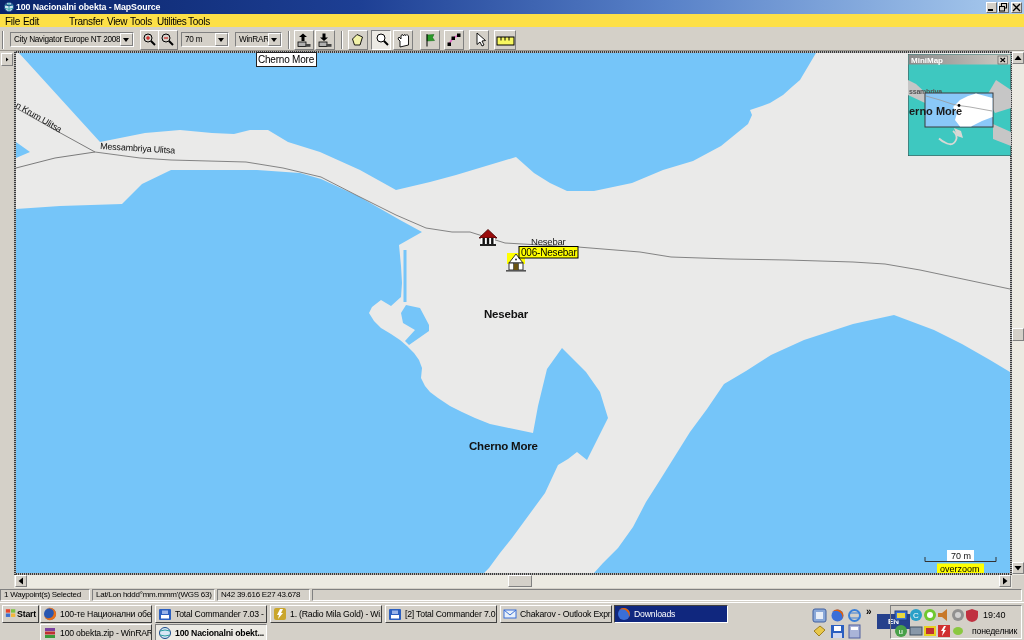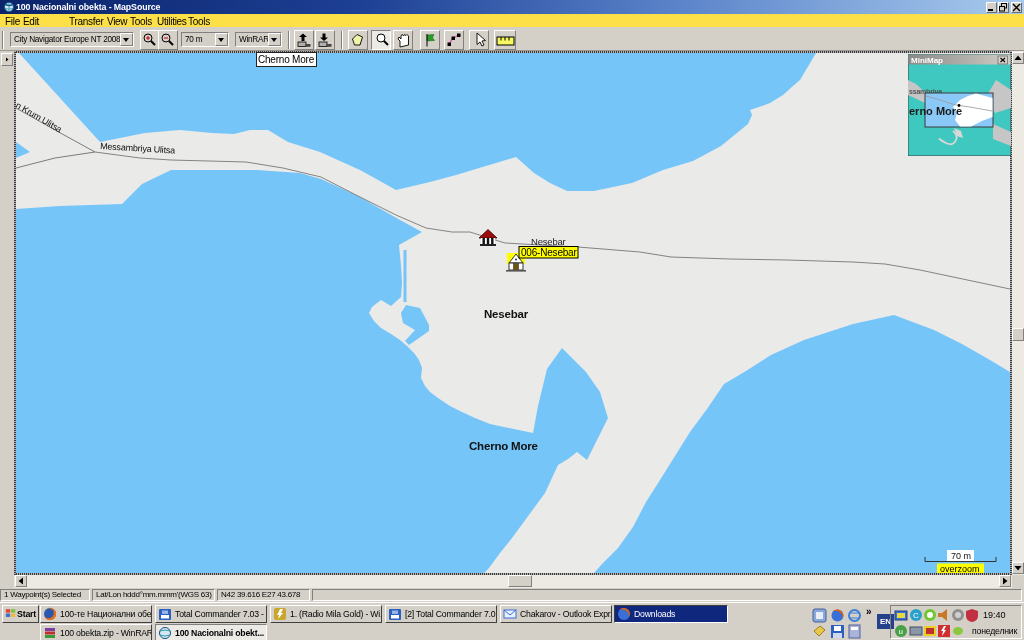--- a/index.html
+++ b/index.html
@@ -392,21 +392,21 @@
         <rect x="0" y="0" width="13" height="13" fill="#2b5fc0"></rect>
         <rect x="3" y="1" width="7" height="5" fill="#fff"></rect>
         <rect x="2" y="8" width="9" height="5" fill="#d0d8f0"></rect>
       </g>
     <g transform="translate(43,20)">
         <rect x="1" y="0" width="11" height="13" fill="#aab4d8" stroke="#5060a0"></rect>
         <rect x="3" y="2" width="7" height="3" fill="#fff"></rect>
       </g>
   </svg>
   <div class="abs" style="left:866px; top:3px; font-size:10px; font-weight:bold;">»</div>
-  <div class="abs" style="left:877px; top:11px; width:17px; height:15px; background:#26418C; color:#fff; font-size:8px; font-weight:bold; text-align:center; line-height:15px;">EN</div>
+  <div class="abs" style="left:877px; top:11px; width:33px; height:15px; background:#26418C; color:#fff; font-size:8px; font-weight:bold; text-align:center; line-height:15px;">EN</div>
 
   <div class="abs" style="left:890px; top:2px; width:132px; height:34px; border:1px solid; border-color:#808080 #FFFFFF #FFFFFF #808080;"></div>
   <svg class="abs" style="left:891px; top:2px;" width="90" height="36" viewBox="0 0 90 36">
     <g transform="translate(4,4)">
         <rect x="0" y="2" width="12" height="9" fill="#3a6fd8" stroke="#204080"></rect>
         <rect x="2" y="4" width="8" height="5" fill="#e8d840"></rect>
       </g>
     <g transform="translate(19,4)">
         <circle cx="6" cy="6" r="6" fill="#2aa0c8"></circle>
         <text x="3" y="9" font-size="8" fill="#fff">C</text>

